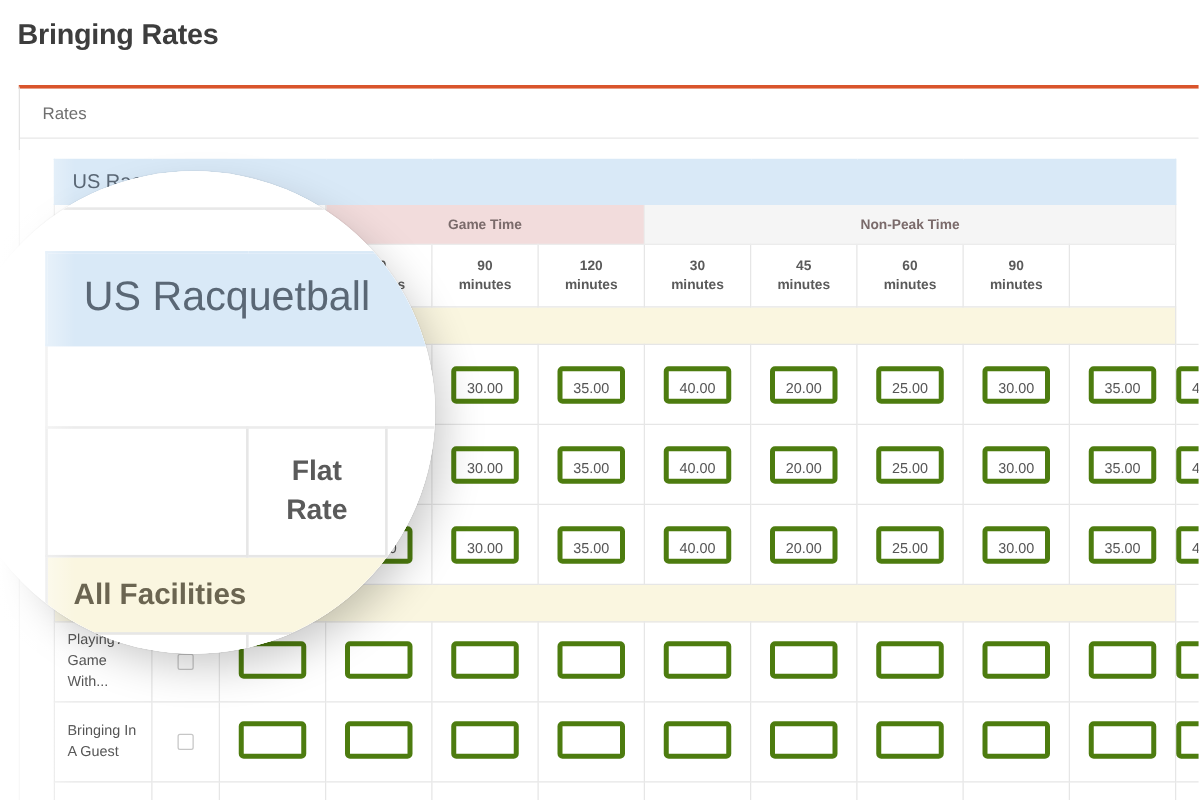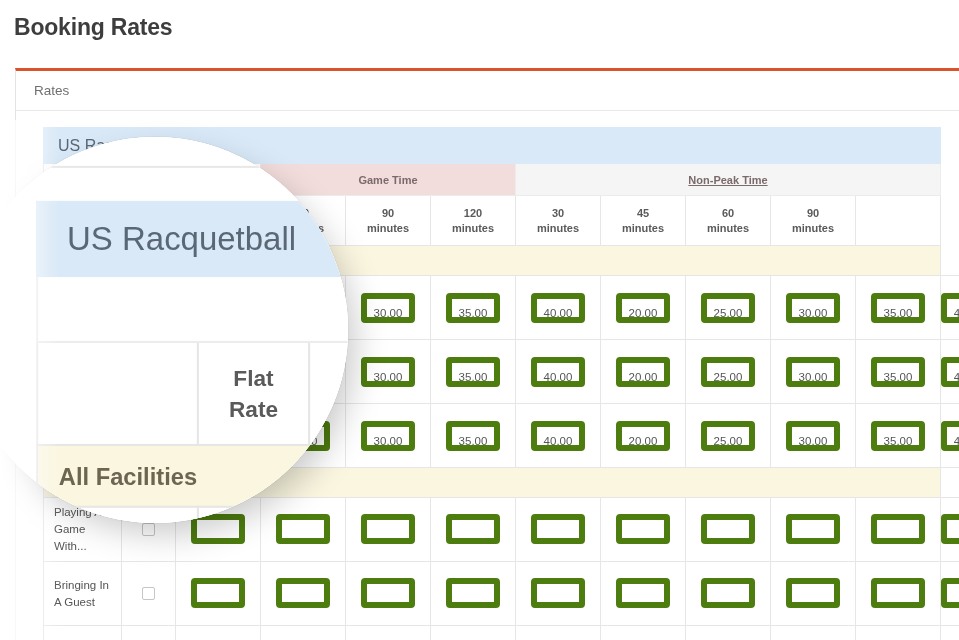--- a/index.html
+++ b/index.html
@@ -62,21 +62,21 @@
     vertical-align:middle;
   }
 
   
   tr.group-band th{
     height:32px;font-size:11px;font-weight:bold;color:#7a6a6a;
     text-align:center;border:1px solid #ececec;
   }
   th.band-blank{background:#ffffff;border-color:#ffffff;border-bottom-color:#ececec;}
   th.band-peak{background:#f2dcdc;color:#7d6363;}
-  th.band-nonpeak{background:#f5f5f5;color:#6e6e6e;text-decoration:underline;}
+  th.band-nonpeak{background:#f5f5f5;color:#6e6e6e;}
 
   
   tr.col-head th{
     height:50px;font-size:11px;font-weight:bold;color:#5a5a5a;
     text-align:center;line-height:1.32;background:#fff;
   }
   tr.col-head th.flat, tr.col-head th.d30{
     font-size:11px;
   }
 
@@ -101,21 +101,21 @@
     vertical-align:middle;
   }
   .chk.on{background:#2a9ff0;border-color:#2a9ff0;position:relative;}
   .chk.on:after{
     content:"";position:absolute;left:3px;top:0px;width:3px;height:6px;
     border:solid #fff;border-width:0 1.6px 1.6px 0;transform:rotate(42deg);
   }
 
   .ratebox{
     display:inline-block;width:54px;height:30px;line-height:28px;
-    border:6px solid #4d7c0f;border-radius:4px;background:#fff;
+    border:4px solid #4d7c0f;border-radius:4px;background:#fff;
     font-size:11.5px;color:#555;text-align:center;
     box-sizing:border-box;
   }
   .ratebox.empty{color:transparent;}
 
   
   #lens{
     position:absolute;left:-38px;top:137px;width:386px;height:386px;
     border-radius:50%;
     overflow:hidden;
@@ -138,21 +138,21 @@
     position:absolute;left:0;top:120px;width:60px;height:520px;
     background:linear-gradient(90deg,#ffffff 0%, rgba(255,255,255,0.0) 100%);
     z-index:41;pointer-events:none;
   }
 </style>
 </head>
 <body>
 
 <div id="stage">
 
-  <div class="page-title">Booking Rates</div>
+  <div class="page-title">Bringing Rates</div>
 
   <div class="panel">
     <div class="panel-head">
       <div class="tab">Rates</div>
     </div>
     <div class="panel-body">
       <table class="rates" id="rates-table">
         <colgroup>
           <col style="width:78px">
           <col style="width:54px">

